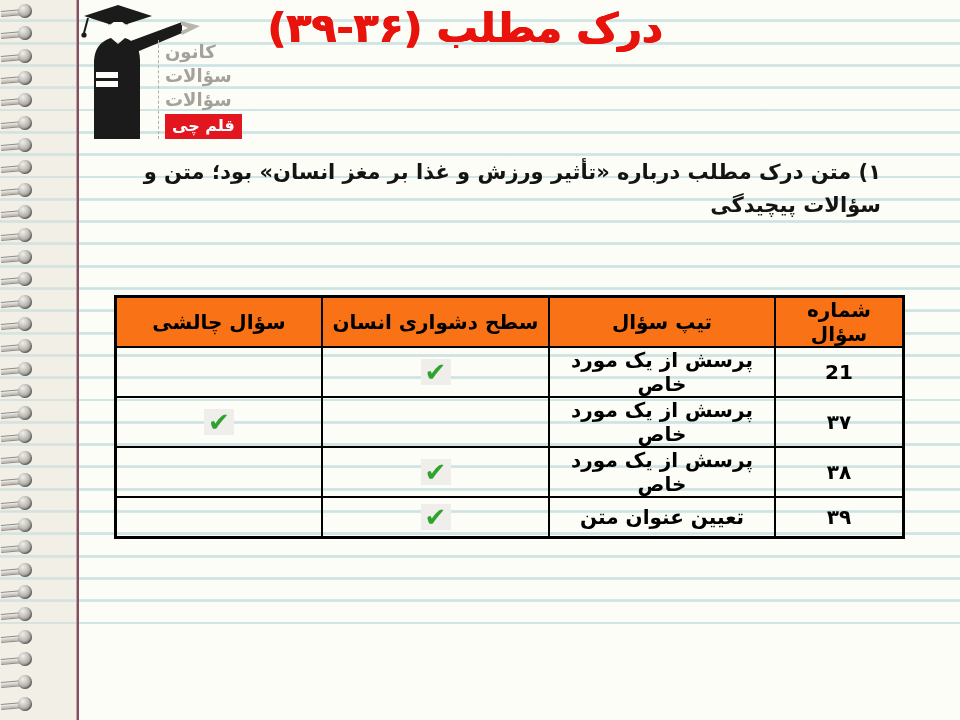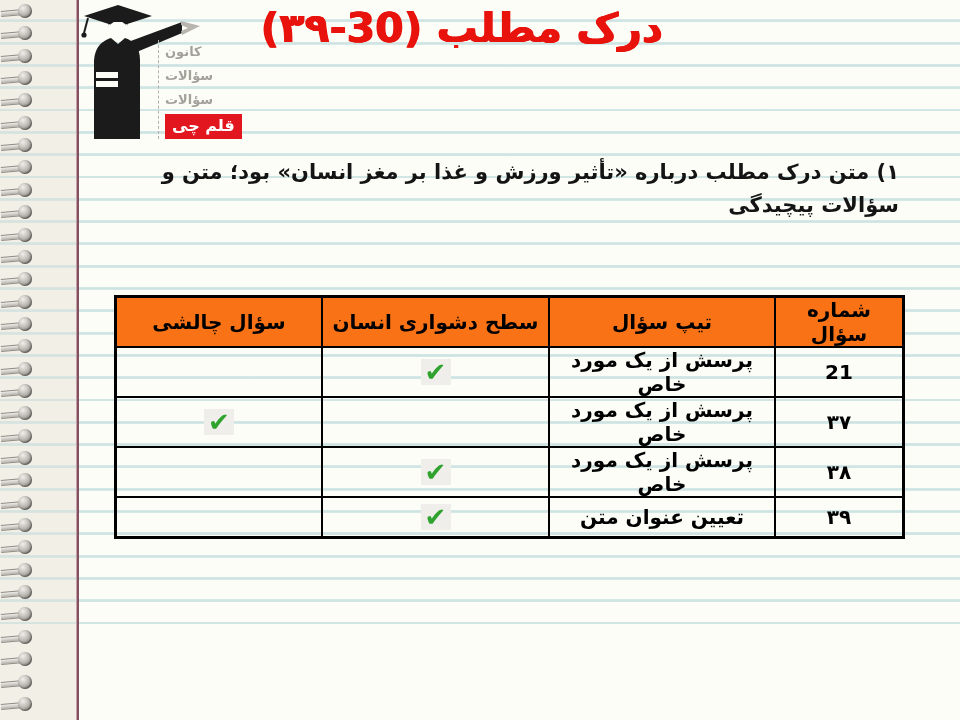--- a/index.html
+++ b/index.html
@@ -42,35 +42,35 @@
     background:radial-gradient(circle at 35% 30%, #f1efeb, #b2afa9 55%, #73706a);
     box-shadow:inset -1px -1px 2px rgba(0,0,0,.45);
   }
   
   .logo{position:absolute;left:78px;top:2px;width:162px;height:140px;z-index:4;}
   .logo svg{position:absolute;left:0;top:0;}
   .logo-text{
     position:absolute;left:80px;top:38px;width:78px;
     border-left:1px dashed #b2afa9;padding-left:6px;direction:rtl;text-align:left;
   }
-  .logo-line{font-size:13px;font-weight:bold;color:#a4a19b;height:24px;line-height:24px;white-space:nowrap;}
+  .logo-line{font-size:18px;font-weight:bold;color:#a4a19b;height:24px;line-height:24px;white-space:nowrap;}
   .logo-badge{
     display:inline-block;margin-top:2px;background:#e2161f;color:#ffffff;
     font-size:16px;font-weight:bold;padding:2px 7px 4px;white-space:nowrap;
   }
   
   .title{
     position:absolute;left:348px;top:4px;width:315px;text-align:center;
     direction:rtl;font-size:41px;font-weight:bold;color:#e8130c;
     text-shadow:0.6px 0 0 #e8130c, -0.6px 0 0 #e8130c;
     white-space:nowrap;z-index:3;
   }
   
   .para{
-    position:absolute;right:61px;top:156px;width:812px;
+    position:absolute;right:79px;top:156px;width:812px;
     direction:rtl;text-align:right;color:#141414;
     font-size:21px;font-weight:bold;line-height:33px;z-index:3;
   }
   .para .l2{margin-right:105px;}
   .para .l3{margin-right:20px;}
   
   .table-wrap{position:absolute;left:114px;top:295px;z-index:3;}
   table.qtable{
     direction:rtl;border-collapse:collapse;border:3px solid #000;
   }
@@ -247,21 +247,21 @@
     <rect x="18" y="79" width="22" height="6" fill="#fdfdf8"></rect>
   </svg>
   <div class="logo-text">
     <div class="logo-line">کانون</div>
     <div class="logo-line">سؤالات</div>
     <div class="logo-line">سؤالات</div>
     <span class="logo-badge">قلم چی</span>
   </div>
 </div>
 
-<div class="title">درک مطلب (30-۳۹)</div>
+<div class="title">درک مطلب (۳۶-۳۹)</div>
 
 <div class="para">
   <div class="l1">۱) متن درک مطلب درباره «تأثیر ورزش و غذا بر مغز انسان» بود؛ متن و سؤالات پیچیدگی</div>
 </div>
 
 <div class="table-wrap">
   <table class="qtable">
     <thead>
       <tr>
         <th class="col-num">شماره سؤال</th>

